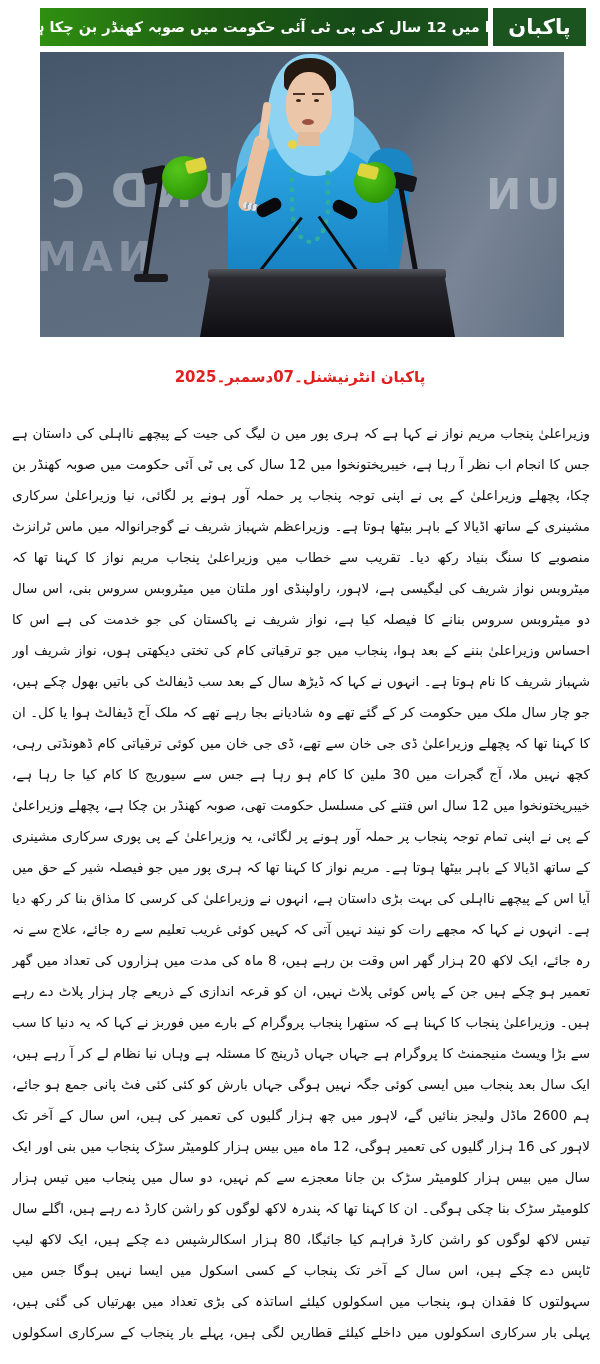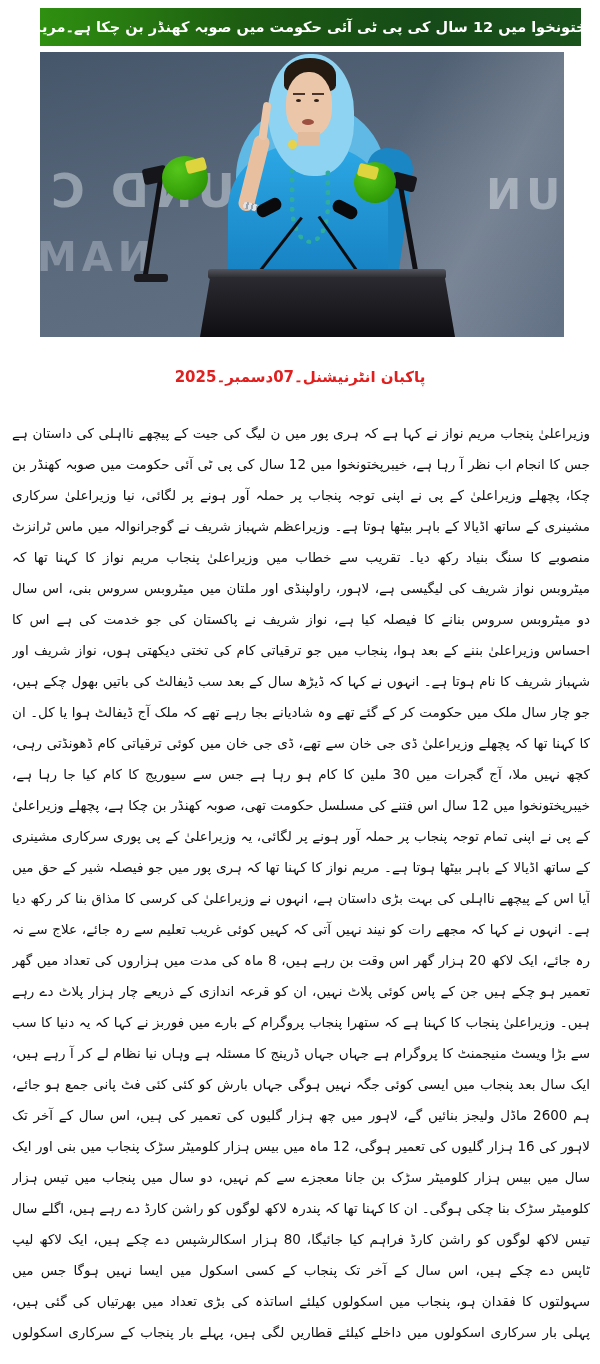--- a/index.html
+++ b/index.html
@@ -84,20 +84,23 @@
 </style>
 </head>
 <body>
 
 <div class="page">
 
   <header class="masthead">
     <div class="headline-bar">
       <span>خیبرپختونخوا میں 12 سال کی پی ٹی آئی حکومت میں صوبہ کھنڈر بن چکا ہے۔مریم نواز</span>
     </div>
+    <div class="brand-box">
+      <span>پاکبان</span>
+    </div>
   </header>
 
   <div class="photo">
     <div class="streak"></div>
     <span class="bg-letter l1">UND C</span>
     <span class="bg-letter l2">NAM</span>
     <span class="bg-letter l3">UN</span>
 
     <div class="scarf-back"></div>
     <div class="drape"></div>

